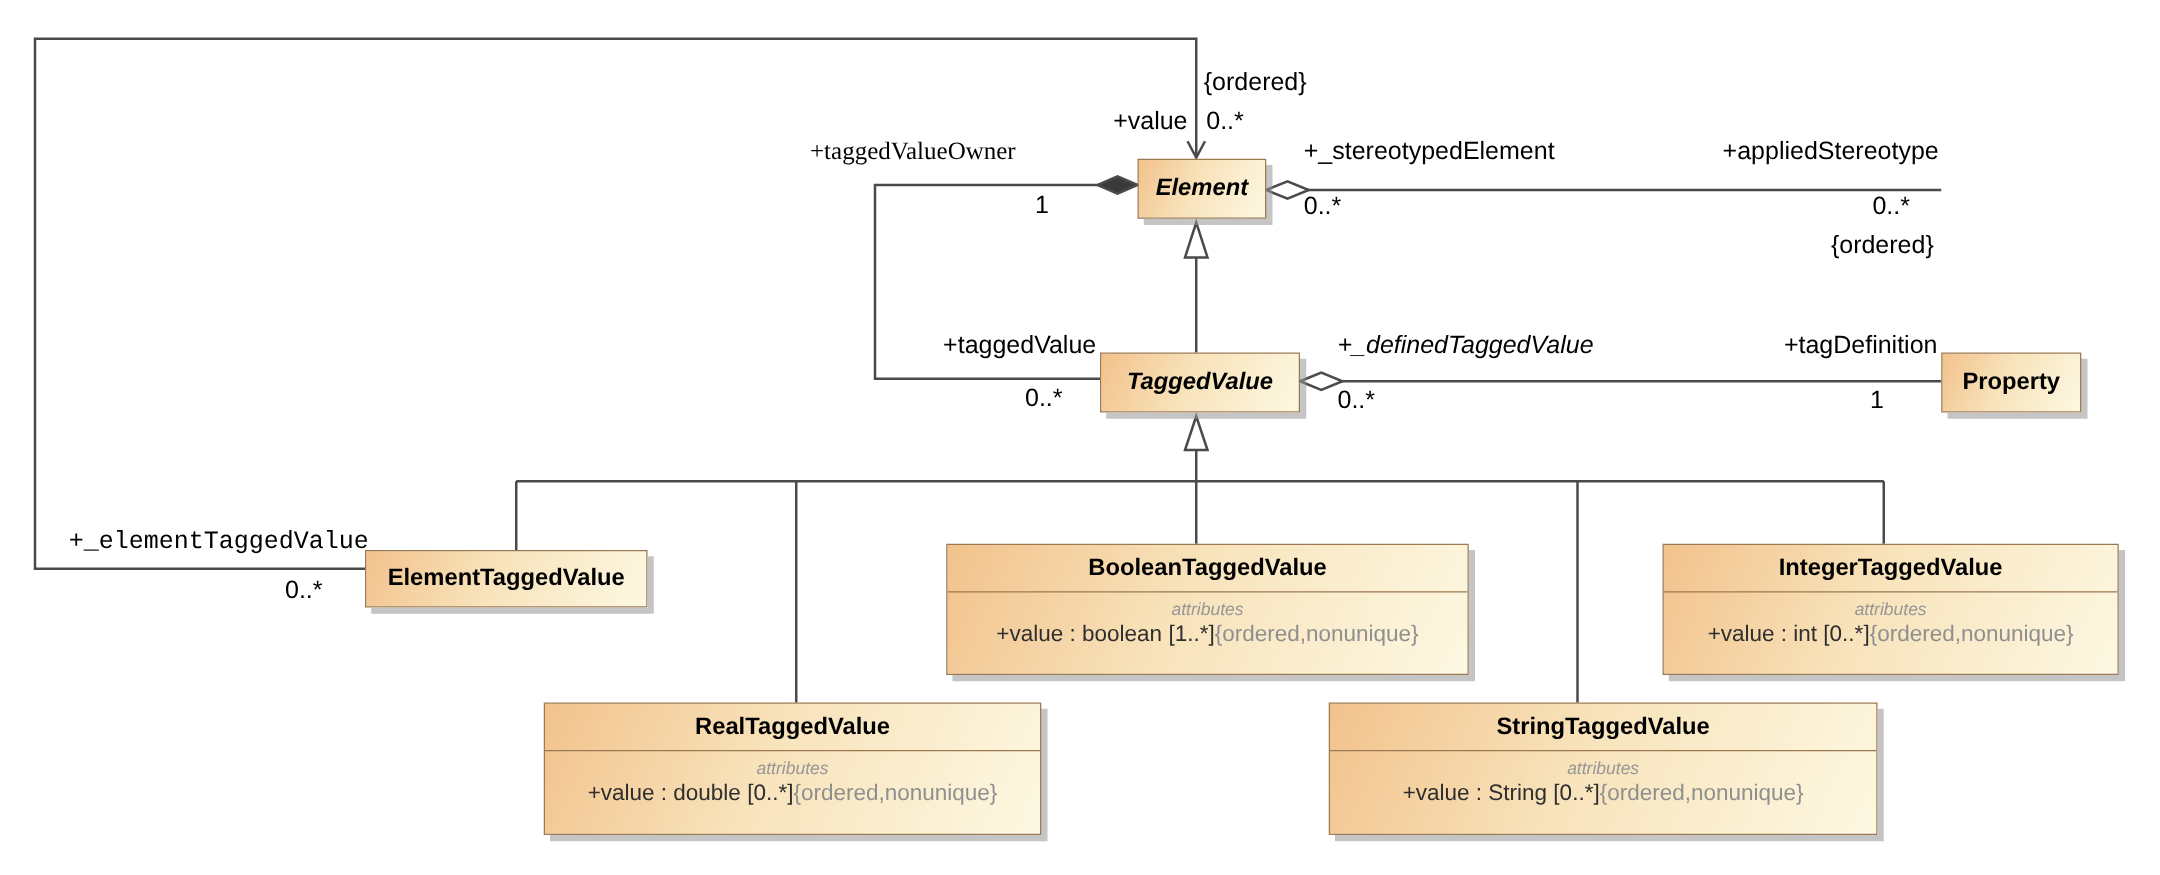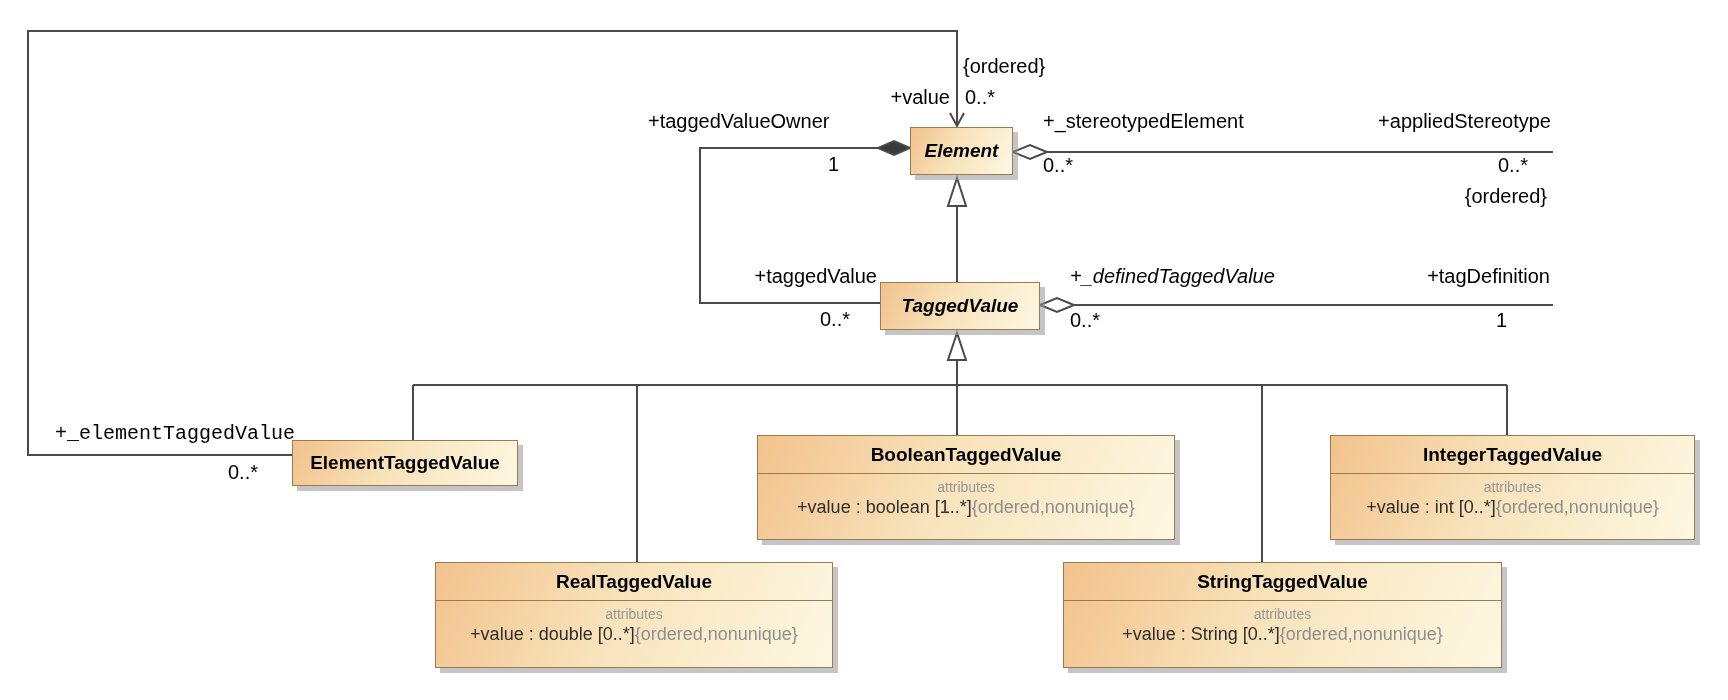--- a/index.html
+++ b/index.html
@@ -14,21 +14,21 @@
     border:1.6px solid #9b7a52;
     box-shadow:5px 5px 0 rgba(150,150,150,0.55);
   }
   .uml-title{
     display:flex;align-items:center;justify-content:center;
     font-weight:bold;font-size:19px;color:#000;height:100%;
   }
   .uml-box.compartments .uml-title{height:37px;border-bottom:1.4px solid #9b7a52;}
   .uml-box.abstract .uml-title{font-style:italic;}
   .attrs{padding-top:4px;text-align:center;}
-  .attrs-caption{font-size:14px;color:#979797;line-height:18px;}
+  .attrs-caption{font-style:italic;font-size:14px;color:#979797;line-height:18px;}
   .attr-line{font-size:18px;color:#2e2e2e;line-height:22px;white-space:nowrap;}
   .attr-line .mod{color:#8f8f8f;}
   .lbl{
     position:absolute;z-index:3;font-size:20px;color:#000;white-space:nowrap;line-height:20px;
   }
   .lbl.right{text-align:right;}
 </style>
 </head>
 <body>
 
@@ -62,20 +62,23 @@
 
   <div class="uml-box abstract" style="left:910px;top:127px;width:103px;height:48px;">
     <div class="uml-title">Element</div>
   </div>
 
 
   <div class="uml-box abstract" style="left:880px;top:282px;width:160px;height:48px;">
     <div class="uml-title">TaggedValue</div>
   </div>
 
+  <div class="uml-box" style="left:1553px;top:282px;width:112px;height:48px;">
+    <div class="uml-title">Property</div>
+  </div>
 
   <div class="uml-box" style="left:292px;top:440px;width:226px;height:46px;">
     <div class="uml-title">ElementTaggedValue</div>
   </div>
 
   <div class="uml-box compartments" style="left:757px;top:435px;width:418px;height:105px;">
     <div class="uml-title">BooleanTaggedValue</div>
     <div class="attrs">
       <div class="attrs-caption">attributes</div>
       <div class="attr-line"><span>+value : boolean [1..*]</span><span class="mod">{ordered,nonunique}</span></div>
@@ -103,21 +106,21 @@
     <div class="attrs">
       <div class="attrs-caption">attributes</div>
       <div class="attr-line"><span>+value : String [0..*]</span><span class="mod">{ordered,nonunique}</span></div>
     </div>
   </div>
 
   <div class="lbl right" style="right:778px;top:87px;">+value</div>
   <div class="lbl" style="left:965px;top:87px;">0..*</div>
   <div class="lbl" style="left:963px;top:56px;">{ordered}</div>
 
-  <div class="lbl" style="left:648px;top:111px;">+taggedValueOwner</div>
+  <div class="lbl" style="left:648px;top:111px;font-family:Liberation Serif, serif;">+taggedValueOwner</div>
   <div class="lbl" style="left:828px;top:154px;">1</div>
 
   <div class="lbl" style="left:1043px;top:111px;">+_stereotypedElement</div>
   <div class="lbl" style="left:1043px;top:155px;">0..*</div>
 
   <div class="lbl right" style="right:177px;top:111px;">+appliedStereotype</div>
   <div class="lbl right" style="right:200px;top:155px;">0..*</div>
   <div class="lbl right" style="right:181px;top:186px;">{ordered}</div>
 
   <div class="lbl right" style="right:851px;top:266px;">+taggedValue</div>

